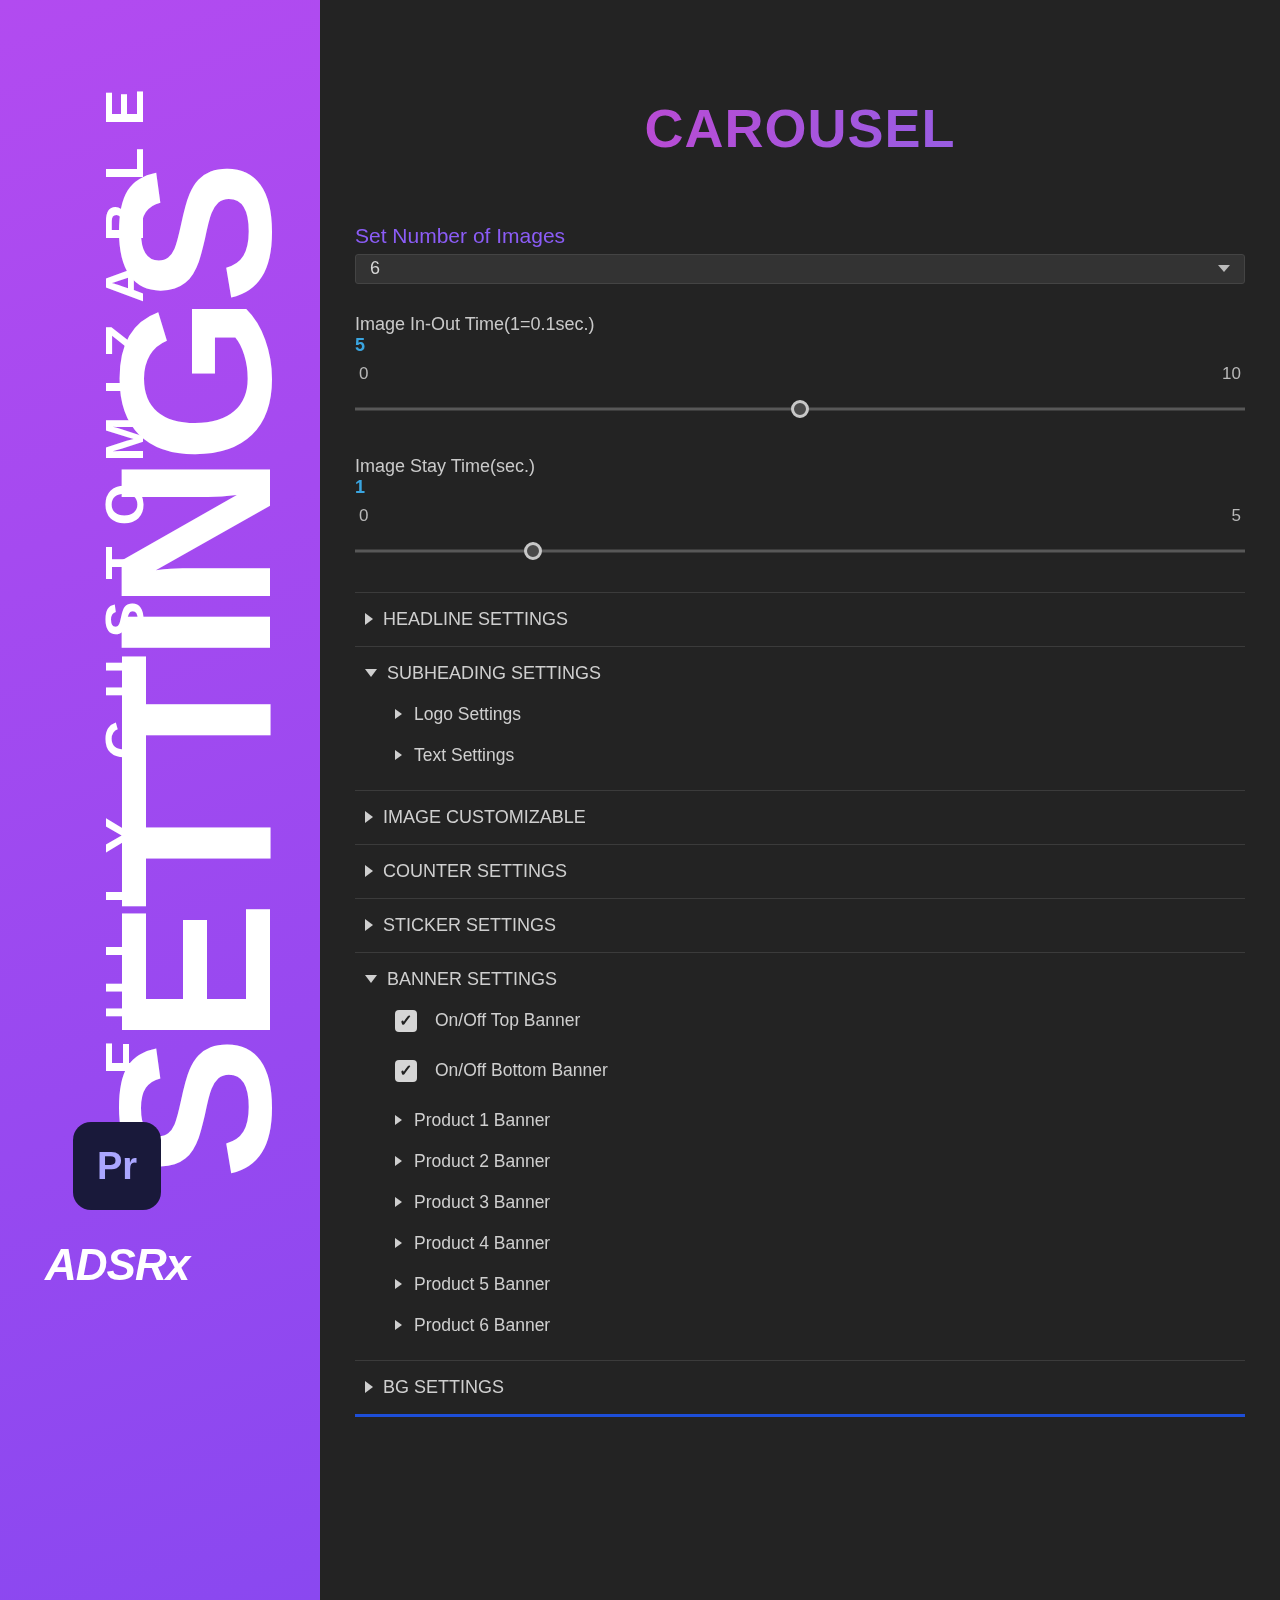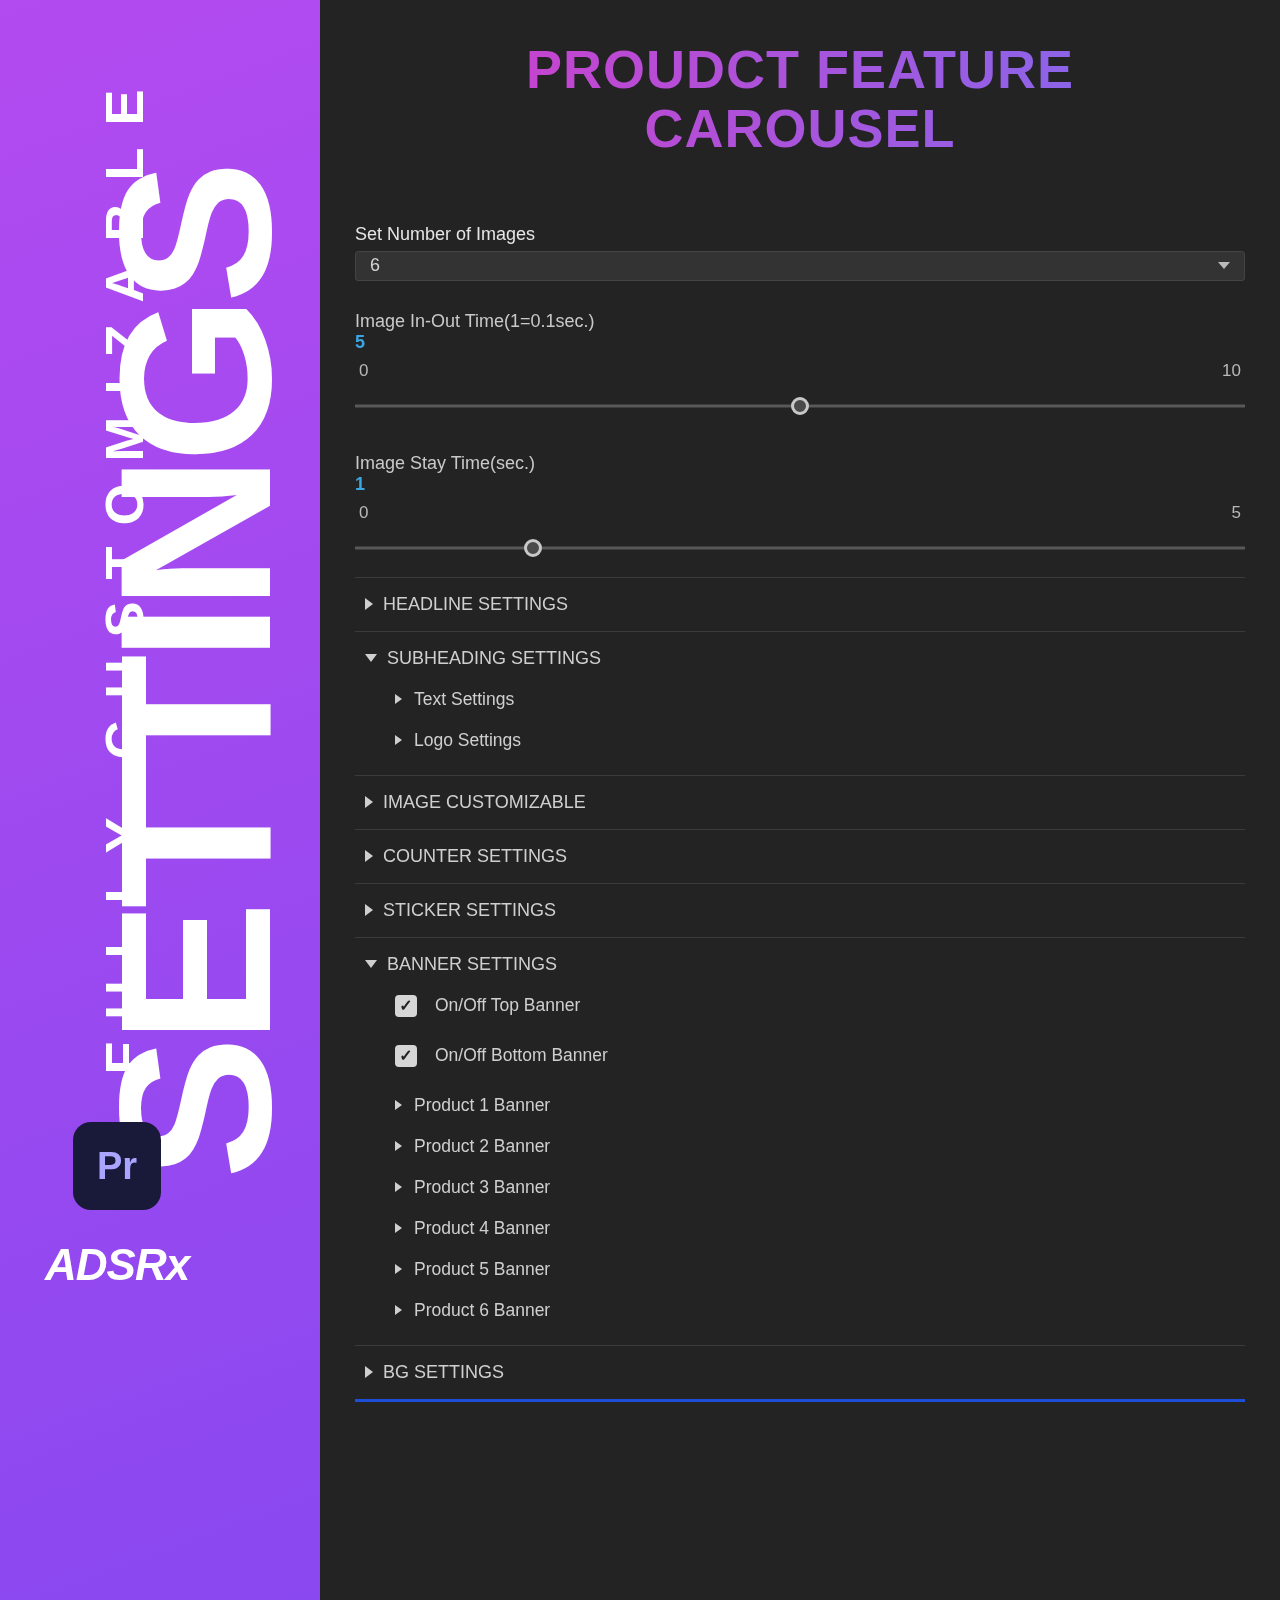--- a/index.html
+++ b/index.html
@@ -34,21 +34,21 @@
   .main {
     flex:1; background:#232323; color:#c9c9c9;
     padding:40px 35px 0 35px;
   }
   .title {
     text-align:center; font-weight:900; font-size:54px; letter-spacing:1px;
     line-height:1.1; margin-bottom:65px;
     background:linear-gradient(90deg,#d63bc7,#7b6df0);
     -webkit-background-clip:text; background-clip:text; color:transparent;
   }
-  .field-label { font-size:18px; color:#e5e5e5; margin-bottom:6px; }
+  .field-label { font-size:21px; color:#8b5cf6; margin-bottom:6px; }
   .select {
     width:100%; height:30px; background:#333; border:1px solid #444;
     border-radius:3px; color:#d6d6d6; font-size:18px; padding:0 14px;
     display:flex; align-items:center; justify-content:space-between;
   }
   .chev-d {
     width:0;height:0;border-left:6px solid transparent;border-right:6px solid transparent;
     border-top:7px solid #bbb;
   }
   .param-row { margin-top:30px; }
@@ -59,21 +59,21 @@
     position:relative; height:34px; margin-top:8px;
   }
   .slider .track {
     position:absolute; top:50%; left:0; right:0; height:3px; background:#585858;
     transform:translateY(-50%);
   }
   .slider .thumb {
     position:absolute; top:50%; width:18px; height:18px; border-radius:50%;
     background:#4a4a4a; border:3px solid #c8c8c8; transform:translate(-50%,-50%);
   }
-  .sections { margin-top:12px; }
+  .sections { margin-top:24px; }
   .sec {
     border-top:1px solid #3b3b3b; padding:14px 0;
     font-size:18px; color:#cfcfcf;
   }
   .sec:last-child { border-bottom:3px solid #1d4ed8; }
   .sec-head { display:flex; align-items:center; gap:10px; padding:2px 0 2px 10px; }
   .chev {
     width:0;height:0;
     border-top:6px solid transparent;border-bottom:6px solid transparent;
     border-left:8px solid #cfcfcf;
@@ -102,21 +102,21 @@
     <div class="rot1">SETTINGS</div>
     <div class="rot2">FULLY CUSTOMIZABLE</div>
     <div class="logos">
       <div class="pr-badge">Pr</div>
       <div class="adsr">ADSRx</div>
     </div>
   </div>
 
   <div class="main">
     <div class="title">
-      <span>PROUDCT FEATURE</span><br>
+      <br>
       <span>CAROUSEL</span>
     </div>
 
     <div>
       <div class="field-label">Set Number of Images</div>
       <div class="select">
         <span>6</span>
         <span class="chev-d"></span>
       </div>
     </div>
@@ -161,25 +161,25 @@
       </div>
 
       <div class="sec">
         <div class="sec-head">
           <span class="chev open"></span>
           <span>SUBHEADING SETTINGS</span>
         </div>
         <div class="children">
           <div class="child">
             <span class="chev"></span>
-            <span>Text Settings</span>
+            <span>Logo Settings</span>
           </div>
           <div class="child">
             <span class="chev"></span>
-            <span>Logo Settings</span>
+            <span>Text Settings</span>
           </div>
         </div>
       </div>
 
       <div class="sec">
         <div class="sec-head">
           <span class="chev"></span>
           <span>IMAGE CUSTOMIZABLE</span>
         </div>
       </div>

